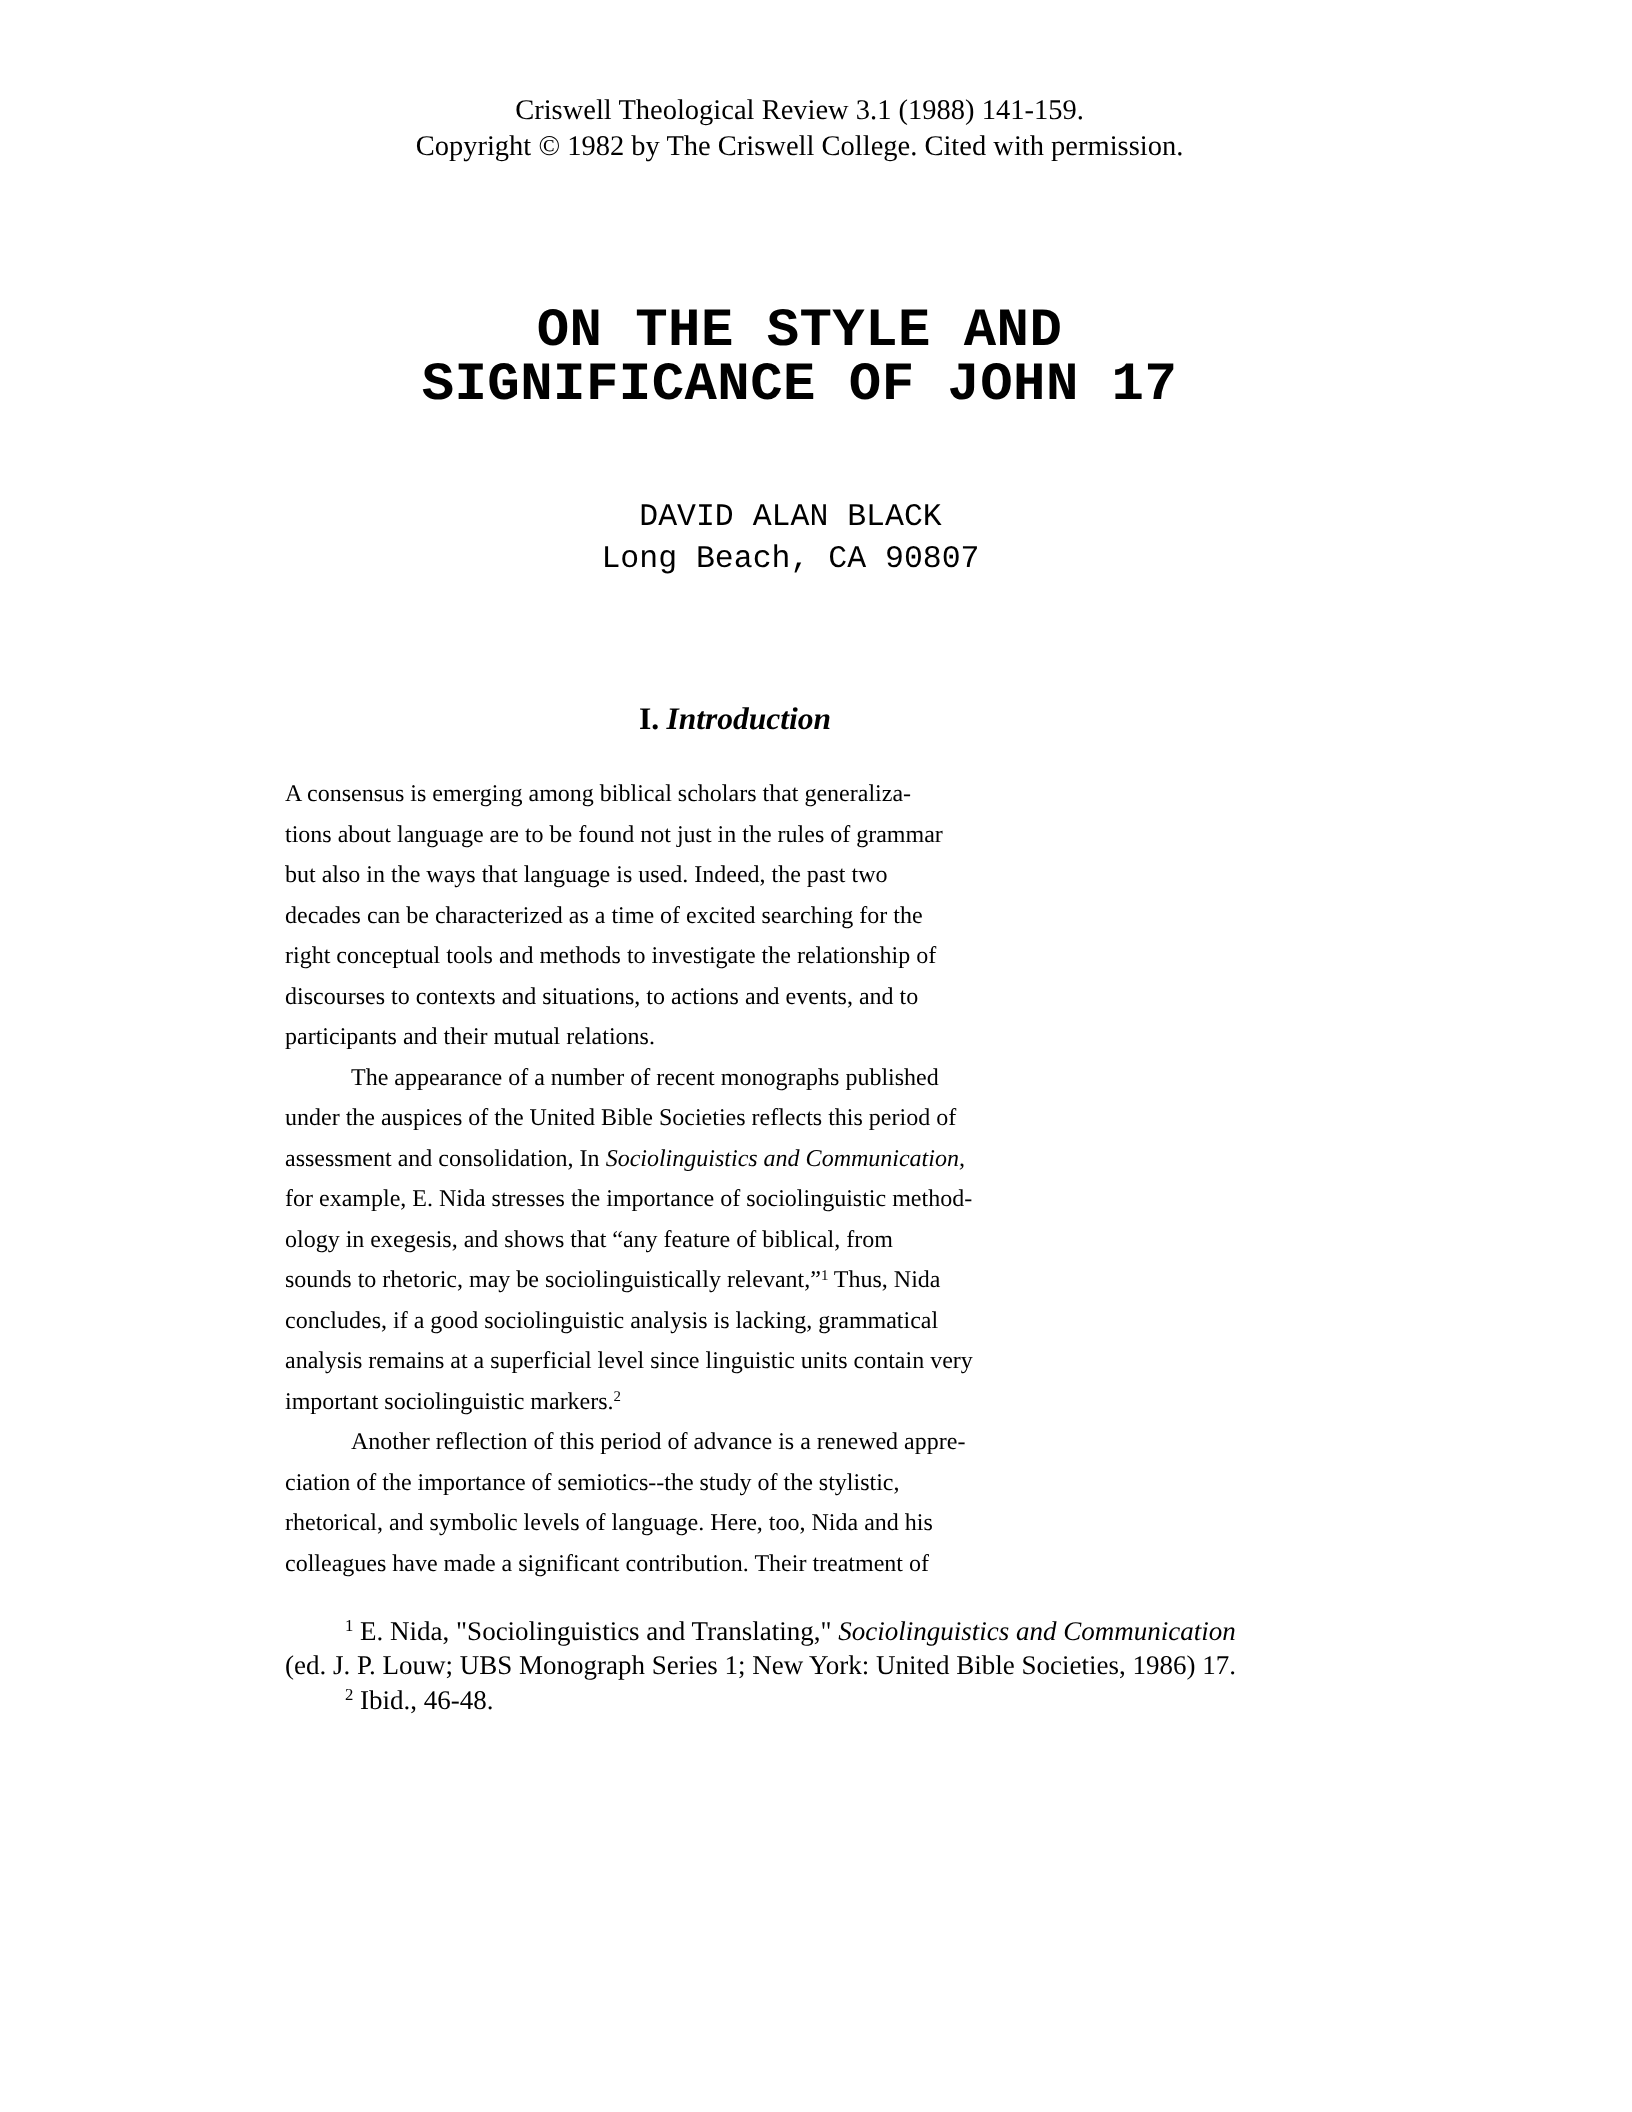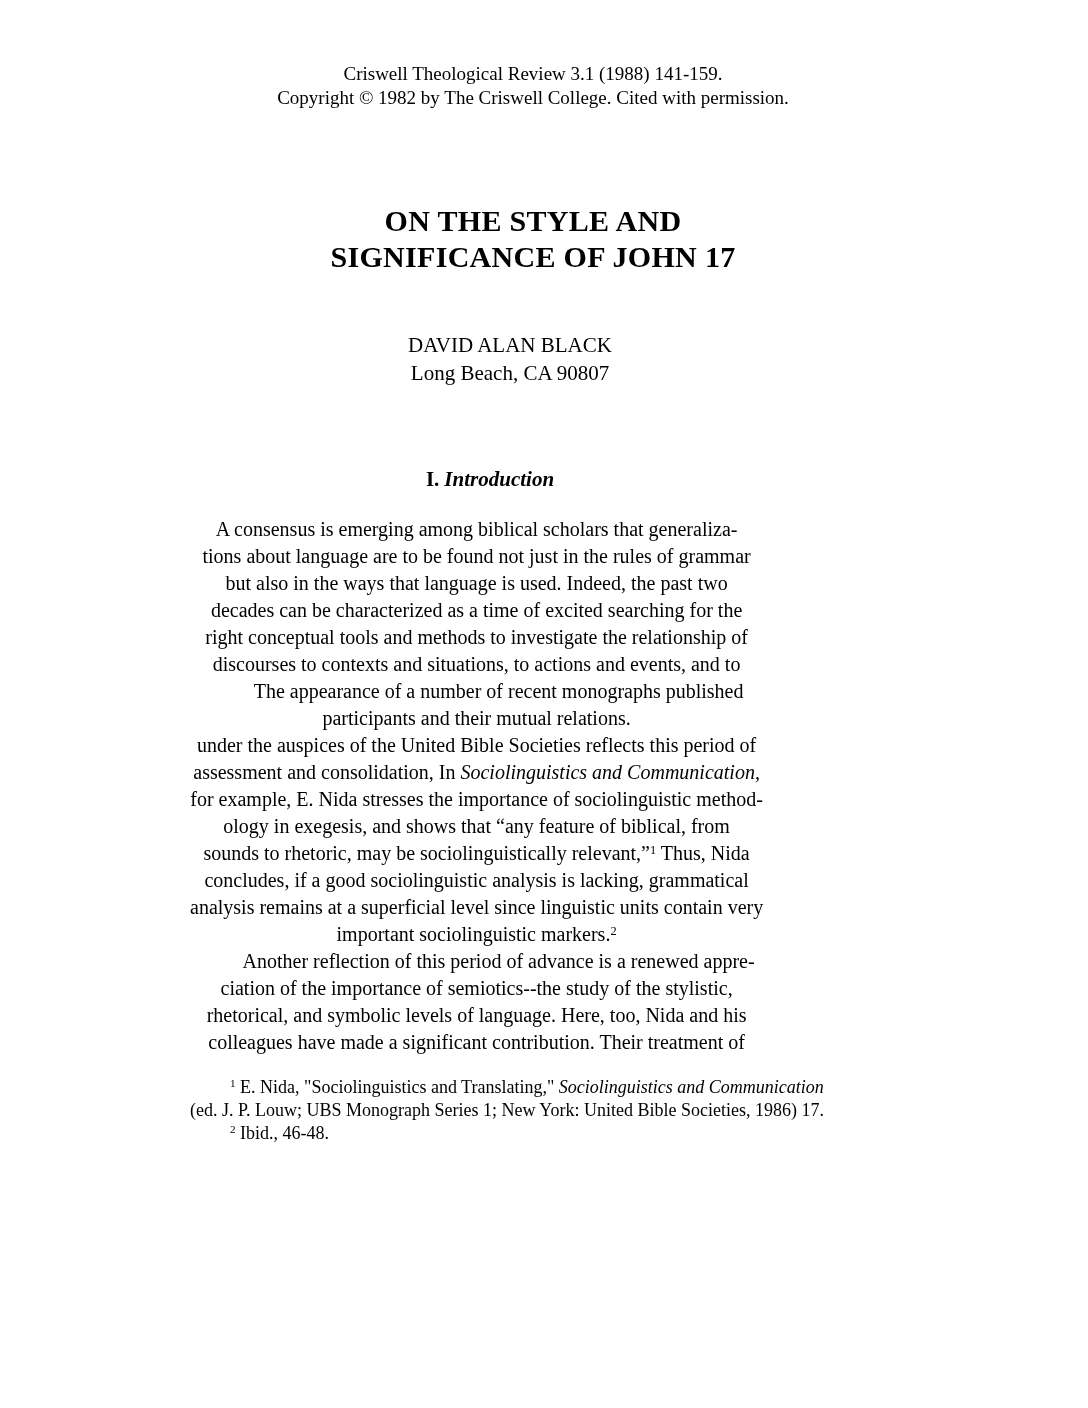--- a/index.html
+++ b/index.html
@@ -24,42 +24,43 @@
     text-align: center;
     white-space: nowrap;
   }
   .header-block {
     left: 190px; width: 686px; top: 62px;
     font-size: 19px;
     line-height: 24px;
   }
   .title-block {
     left: 190px; width: 686px; top: 203px;
-    font-size: 30px;
+    font-size: 36px;
     font-weight: bold;
     line-height: 36px;
     letter-spacing: 0.3px;
+    font-family: Liberation Mono, monospace;
   }
   .author-block {
-    left: 190px; width: 640px; top: 332px;
+    left: 207px; width: 640px; top: 332px;
     font-size: 21px;
     line-height: 27.5px;
+    font-family: Liberation Mono, monospace;
   }
   .section-heading {
     left: 190px; width: 600px; top: 467px;
     font-size: 21px;
     font-weight: bold;
   }
   .section-heading .sec-label { margin-right: 5px; }
   .body-text {
     position: absolute;
     left: 190px; top: 516px;
-    font-size: 20px;
+    font-size: 16px;
     line-height: 27px;
-    text-align: center;
   }
   .footnotes {
     position: absolute;
     left: 190px; top: 1076px;
     font-size: 18px;
     line-height: 23px;
   }
   .text-line { white-space: nowrap; }
   .text-line.indent { padding-left: 44px; }
   .footnotes .text-line.indent { padding-left: 40px; }
@@ -95,22 +96,22 @@
     <span class="sec-label">I.</span><span class="italic">Introduction</span>
   </div>
 
   <div class="body-text">
       <div class="text-line"><span>A consensus is emerging among biblical scholars that generaliza-</span></div>
       <div class="text-line"><span>tions about language are to be found not just in the rules of grammar</span></div>
       <div class="text-line"><span>but also in the ways that language is used. Indeed, the past two</span></div>
       <div class="text-line"><span>decades can be characterized as a time of excited searching for the</span></div>
       <div class="text-line"><span>right conceptual tools and methods to investigate the relationship of</span></div>
       <div class="text-line"><span>discourses to contexts and situations, to actions and events, and to</span></div>
+      <div class="text-line"><span>participants and their mutual relations.</span></div>
       <div class="text-line indent"><span>The appearance of a number of recent monographs published</span></div>
-      <div class="text-line"><span>participants and their mutual relations.</span></div>
       <div class="text-line"><span>under the auspices of the United Bible Societies reflects this period of</span></div>
       <div class="text-line"><span>assessment and consolidation, In </span><span class="italic">Sociolinguistics and Communication,</span></div>
       <div class="text-line"><span>for example, E. Nida stresses the importance of sociolinguistic method-</span></div>
       <div class="text-line"><span>ology in exegesis, and shows that “any feature of biblical, from</span></div>
       <div class="text-line"><span>sounds to rhetoric, may be sociolinguistically relevant,”</span><span class="sup">1</span><span> Thus, Nida</span></div>
       <div class="text-line"><span>concludes, if a good sociolinguistic analysis is lacking, grammatical</span></div>
       <div class="text-line"><span>analysis remains at a superficial level since linguistic units contain very</span></div>
       <div class="text-line"><span>important sociolinguistic markers.</span><span class="sup">2</span></div>
       <div class="text-line indent"><span>Another reflection of this period of advance is a renewed appre-</span></div>
       <div class="text-line"><span>ciation of the importance of semiotics--the study of the stylistic,</span></div>

